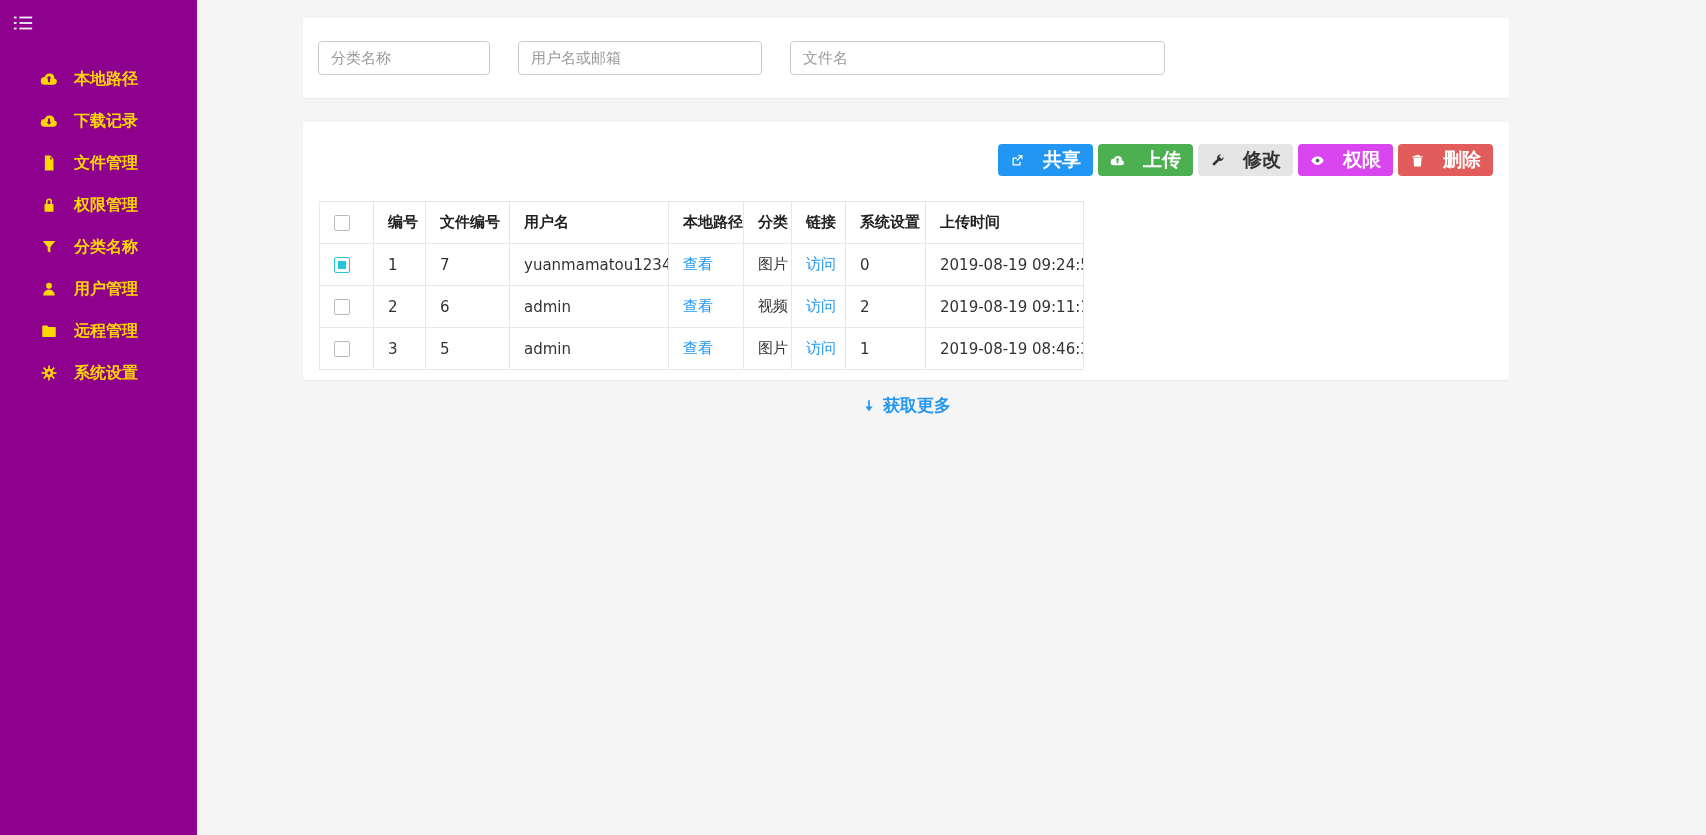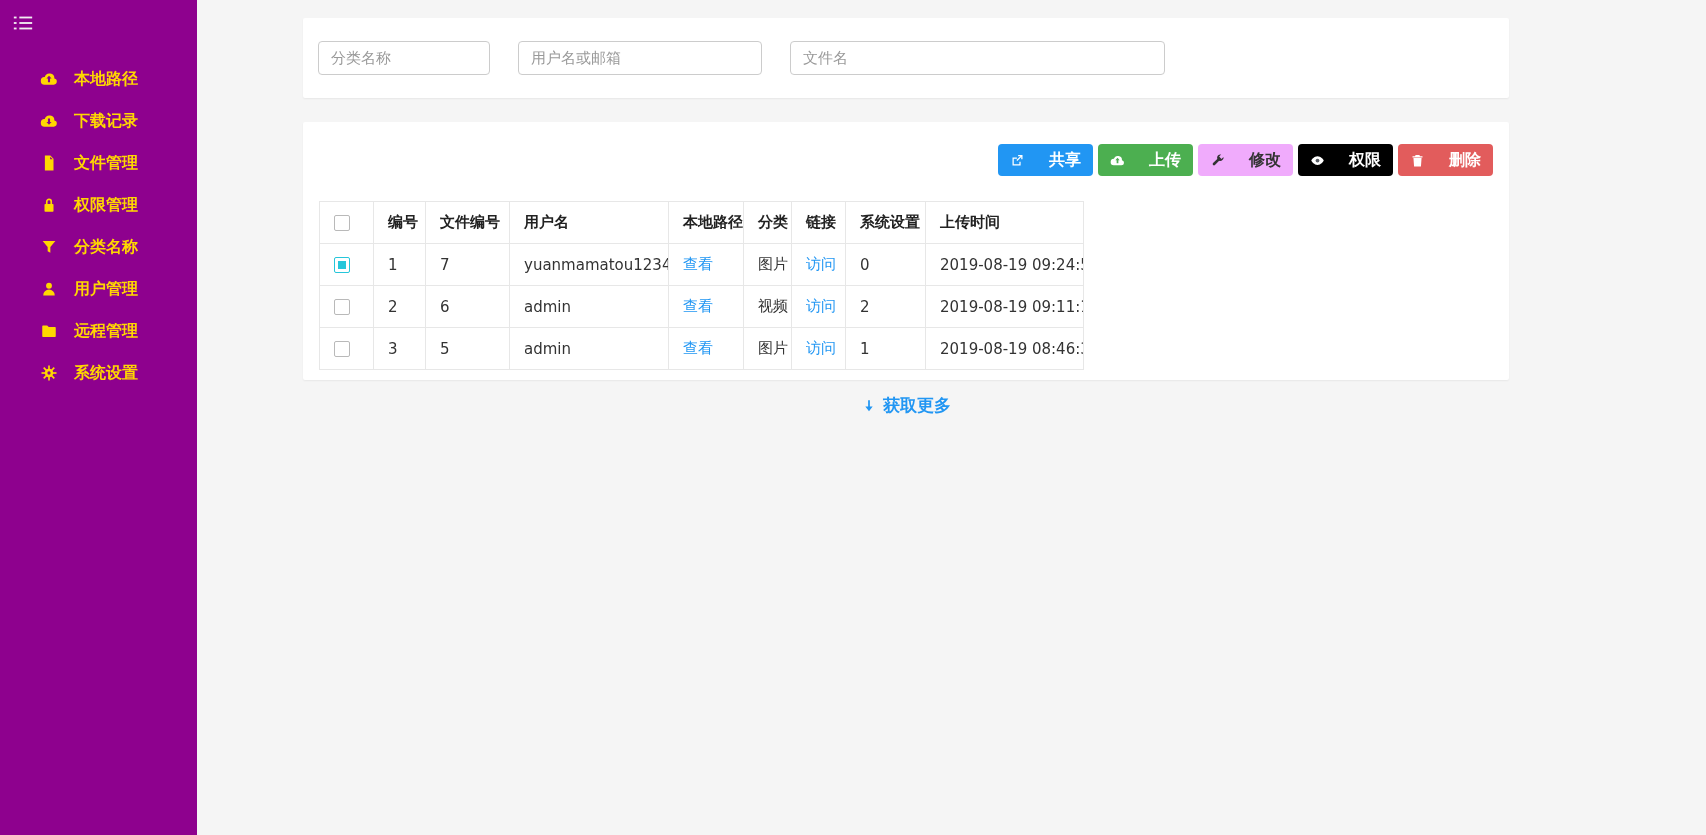--- a/index.html
+++ b/index.html
@@ -49,30 +49,30 @@
     font-family:Liberation Serif, serif;
   }
   .search-card input::placeholder{color:#999;}
   .input-category{width:172px;}
   .input-user{width:244px;}
   .input-filename{width:375px;}
   
   .table-card{padding:22px 16px 10px 16px;}
   .toolbar{display:flex;justify-content:flex-end;gap:5px;margin-bottom:25px;}
   .btn{
-    display:inline-flex;align-items:center;gap:24px;
+    display:inline-flex;align-items:center;gap:18px;
     height:32px;padding:0 12px;border:none;border-radius:4px;
-    font-size:16px;font-weight:bold;cursor:pointer;
+    font-size:19px;font-weight:bold;cursor:pointer;
     font-family:inherit;color:#fff;
   }
   .btn svg{width:15px;height:15px;fill:currentColor;}
   .btn-share{background:#2196f3;}
   .btn-upload{background:#4caf50;justify-content:flex-end;}
-  .btn-modify{background:#f0abfc;color:#333;}
-  .btn-permission{background:#000000;}
+  .btn-modify{background:#e5e5e5;color:#333;}
+  .btn-permission{background:#d946ef;}
   .btn-delete{background:#e25c5c;}
   
   table{border-collapse:collapse;table-layout:fixed;width:764px;margin-top:24px;}
   th,td{
     border:1px solid var(--border);
     padding:11px 14px;text-align:left;font-size:15px;
     overflow:hidden;white-space:nowrap;
   }
   th{font-weight:bold;color:#222;}
   td{color:#333;font-weight:normal;}

